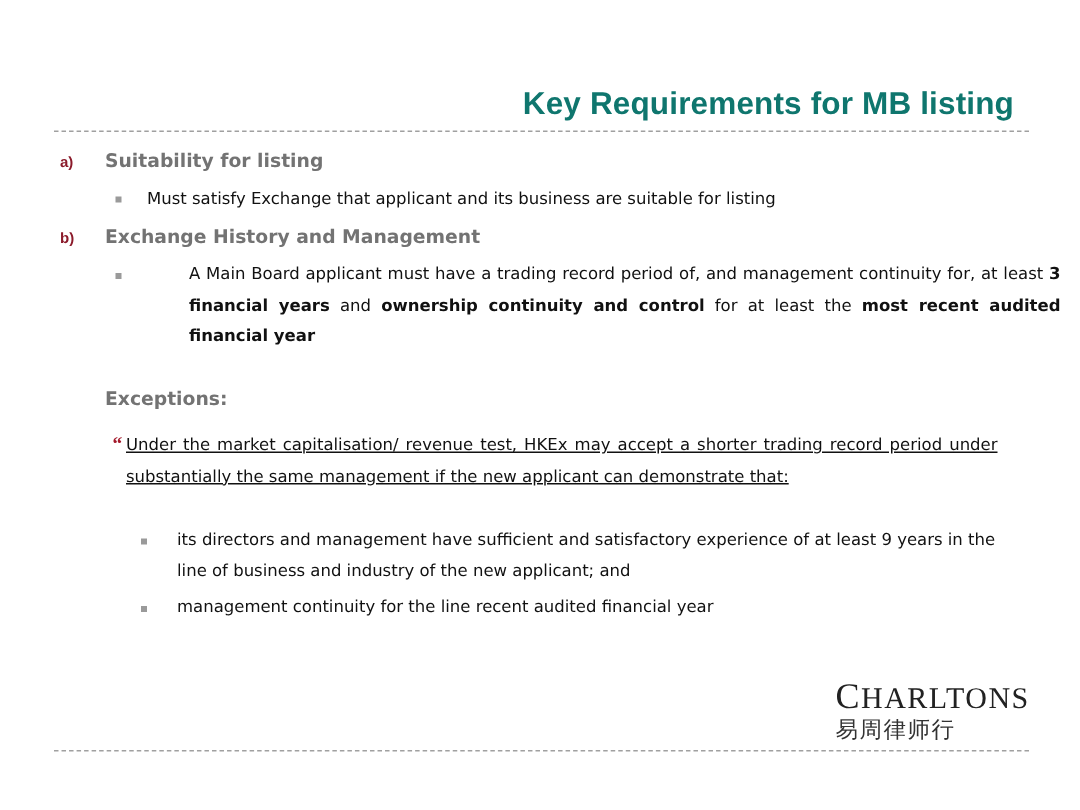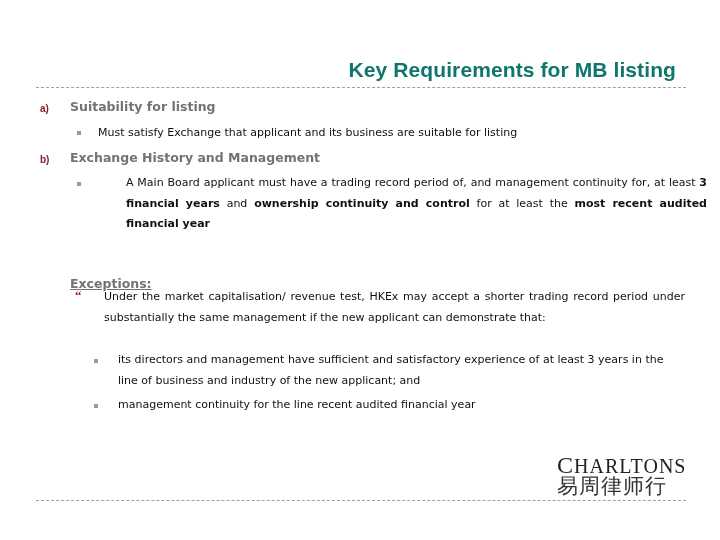--- a/index.html
+++ b/index.html
@@ -21,44 +21,44 @@
     .txt { position: absolute; font-family: "DejaVu Sans", sans-serif; font-size: 11px; color: #111; line-height: 20.5px; }
     .marker { position: absolute; font-size: 10px; color: #8b1a2a; font-weight: bold; font-family: "Liberation Sans", sans-serif; }
     .heading { position: absolute; font-family: "DejaVu Sans", sans-serif; font-weight: bold; font-size: 12.5px; color: #737373; }
     .sq { position: absolute; width: 4px; height: 4px; background: #9a9a9a; }
     .quote { position: absolute; color: #a3182a; font-weight: bold; font-size: 13px; font-family: "Liberation Serif", serif; }
     .just { text-align: justify; text-align-last: left; }
     b { font-weight: bold; }
     .logo { position: absolute; left: 557px; top: 454px; width: 122px; text-align: left; }
     .logo-en { font-family: "Liberation Serif", serif; font-size: 20px; letter-spacing: 1px; color: #222; line-height: 22px; }
     .logo-en .big { font-size: 24px; }
-    .logo-cn { font-family: "DejaVu Sans", sans-serif; font-size: 21px; color: #333; letter-spacing: 1px; line-height: 18px; }
+    .logo-cn { font-family: "DejaVu Sans", sans-serif; font-size: 15px; color: #333; letter-spacing: 1px; line-height: 18px; }
   </style>
 </head>
 <body>
 
 <div class="title">Key Requirements for MB listing</div>
 <div class="rule top"></div>
 
 <div class="marker" style="left:40px; top:103px;">a)</div>
 <div class="heading" style="left:70px; top:99px;">Suitability for listing</div>
 <div class="sq" style="left:77px; top:131px;"></div>
 <div class="txt" style="left:98px; top:123px; width:600px;">Must satisfy Exchange that applicant and its business are suitable for listing</div>
 
 <div class="marker" style="left:40px; top:154px;">b)</div>
 <div class="heading" style="left:70px; top:150px;">Exchange History and Management</div>
 <div class="sq" style="left:77px; top:182px;"></div>
 <div class="txt just" style="left:98px; top:173px; width:581px;margin-left:28px;"><span>A Main Board applicant must have a trading record period of, and management continuity for, at least </span><b>3 financial years</b><span> and </span><b>ownership continuity and control</b><span> for at least the </span><b>most recent audited financial year</b></div>
 
-<div class="heading" style="left:70px; top:276px;text-decoration:underline;">Exceptions:</div>
+<div class="heading" style="left:70px; top:258px;">Exceptions:</div>
 <div class="quote" style="left:75px; top:288px;">“</div>
-<div class="txt just" style="left:104px; top:287px; width:581px;">Under the market capitalisation/ revenue test, HKEx may accept a shorter trading record period under substantially the same management if the new applicant can demonstrate that:</div>
+<div class="txt just" style="left:84px; top:287px; width:581px;text-decoration:underline;">Under the market capitalisation/ revenue test, HKEx may accept a shorter trading record period under substantially the same management if the new applicant can demonstrate that:</div>
 
 <div class="sq" style="left:94px; top:359px;"></div>
-<div class="txt" style="left:118px; top:350px; width:565px;">its directors and management have sufficient and satisfactory experience of at least 3 years in the line of business and industry of the new applicant; and</div>
+<div class="txt" style="left:118px; top:350px; width:565px;">its directors and management have sufficient and satisfactory experience of at least 9 years in the line of business and industry of the new applicant; and</div>
 <div class="sq" style="left:94px; top:404px;"></div>
 <div class="txt" style="left:118px; top:395px; width:565px;">management continuity for the line recent audited financial year</div>
 
 <div class="logo">
   <div class="logo-en"><span class="big">C</span><span>HARLTONS</span></div>
   <div class="logo-cn">易周律师行</div>
 </div>
 
 <div class="rule bottom"></div>
 

